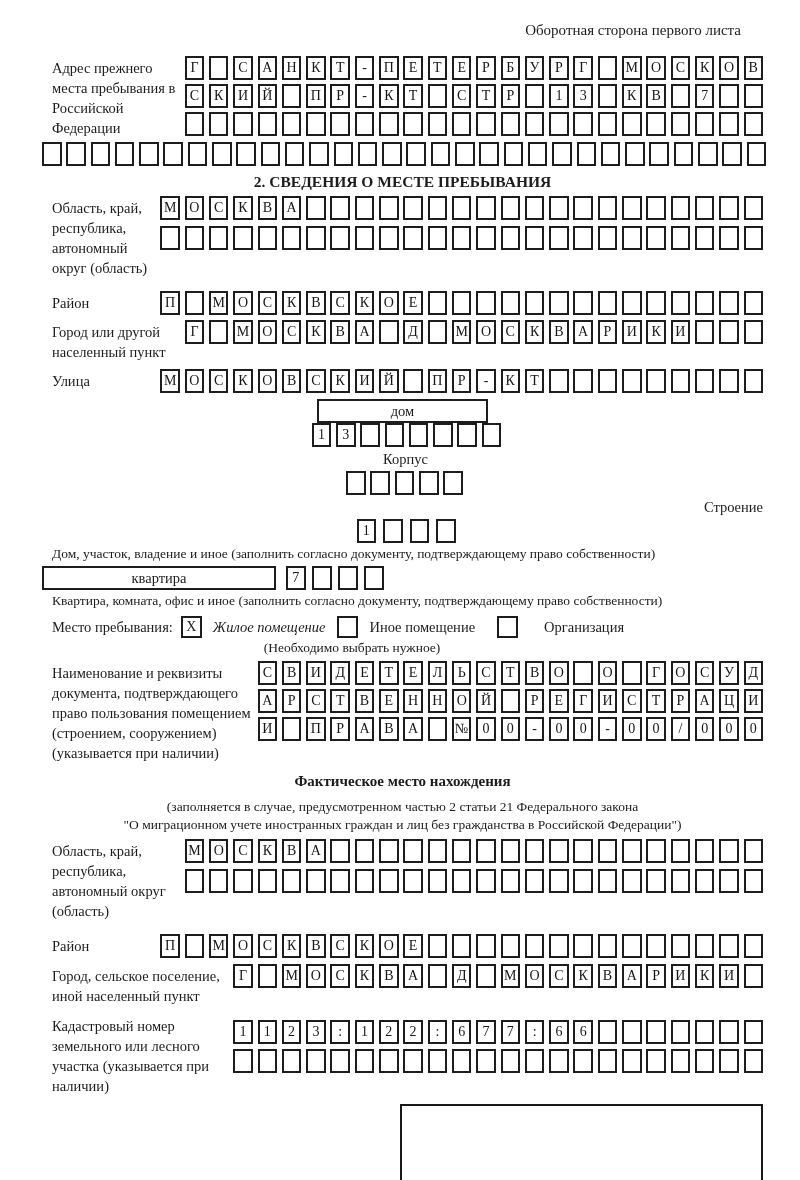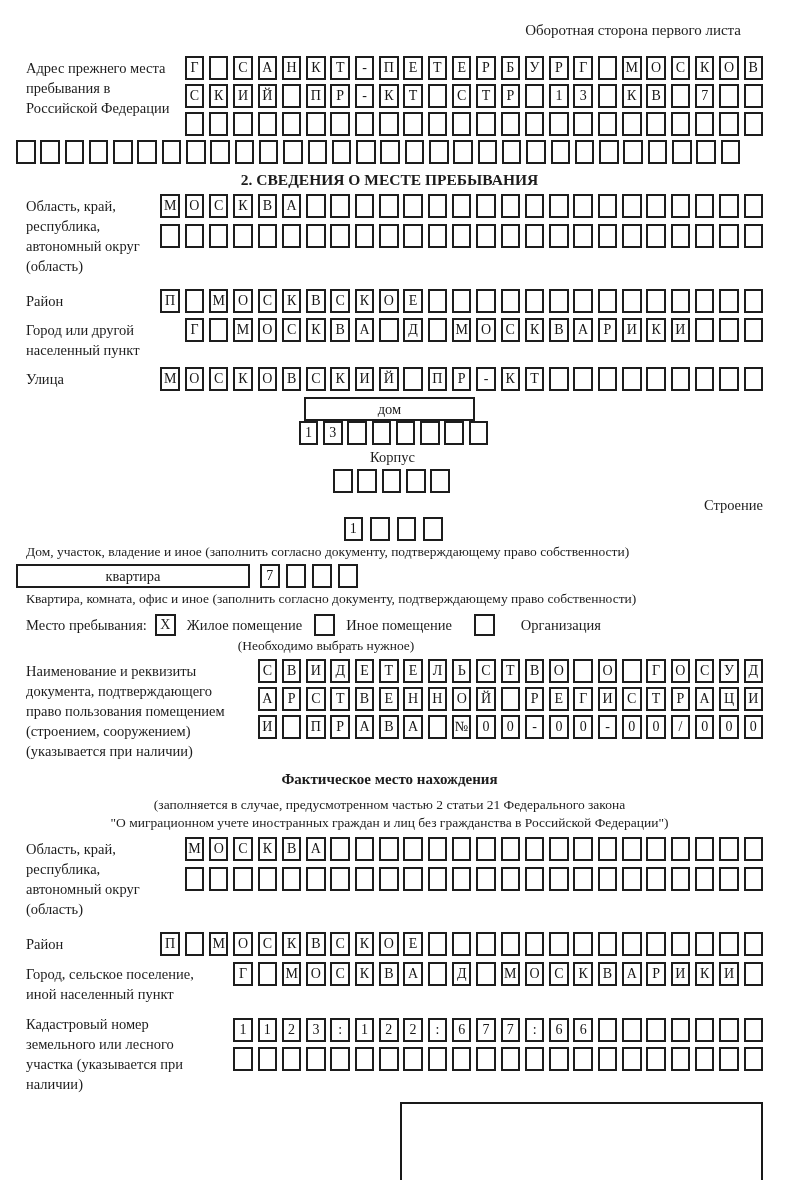--- a/index.html
+++ b/index.html
@@ -1,18 +1,18 @@
 <!DOCTYPE html>
 <html lang="ru"><head>
 <meta charset="utf-8">
 <style>
   html,body{margin:0;padding:0;background:#ffffff;}
   .page{
     width:800px;height:1180px;box-sizing:border-box;
-    padding:22px 37px 0 16px;
+    padding:22px 37px 0 42px;
     background:#ffffff;color:#1c1c1c;
     font-family:"Liberation Serif","DejaVu Serif",serif;
     overflow:hidden;position:relative;
   }
   .hdr-note{text-align:right;font-size:15px;padding-right:22px;}
   
   .char-row{display:flex;gap:4.8px;margin-left:auto;}
   .char-row.flush{margin-left:0;}
   .cbox{
     width:19.5px;height:24px;box-sizing:border-box;
@@ -352,21 +352,21 @@
         <div class="cbox"></div>
         <div class="cbox"></div>
         <div class="cbox"></div>
       </div>
   </div>
   <div class="small-note" style="text-align:left;padding-left:10px;margin-top:3px;">Квартира, комната, офис и иное (заполнить согласно документу, подтверждающему право собственности)</div>
 
   <div class="mesto-row">
     <span>Место пребывания:</span>
     <span class="chk" style="margin-left:8px;">X</span>
-    <span style="margin-left:11px;">Жилое помещение</span>
+    <span style="margin-left:11px;font-style:italic;">Жилое помещение</span>
     <span class="chk" style="margin-left:12px;"></span>
     <span style="margin-left:11px;">Иное помещение</span>
     <span class="chk" style="margin-left:22px;"></span>
     <span style="margin-left:26px;">Организация</span>
   </div>
   <div class="small-note" style="width:300px;margin-left:160px;margin-top:2px;">(Необходимо выбрать нужное)</div>
 
   <div class="field" style="margin-top:5px;">
     <div class="flabel" style="max-width:218px;">Наименование и реквизиты документа, подтверждающего право пользования помещением (строением, сооружением) (указывается при наличии)</div>
     <div class="rows-col">

